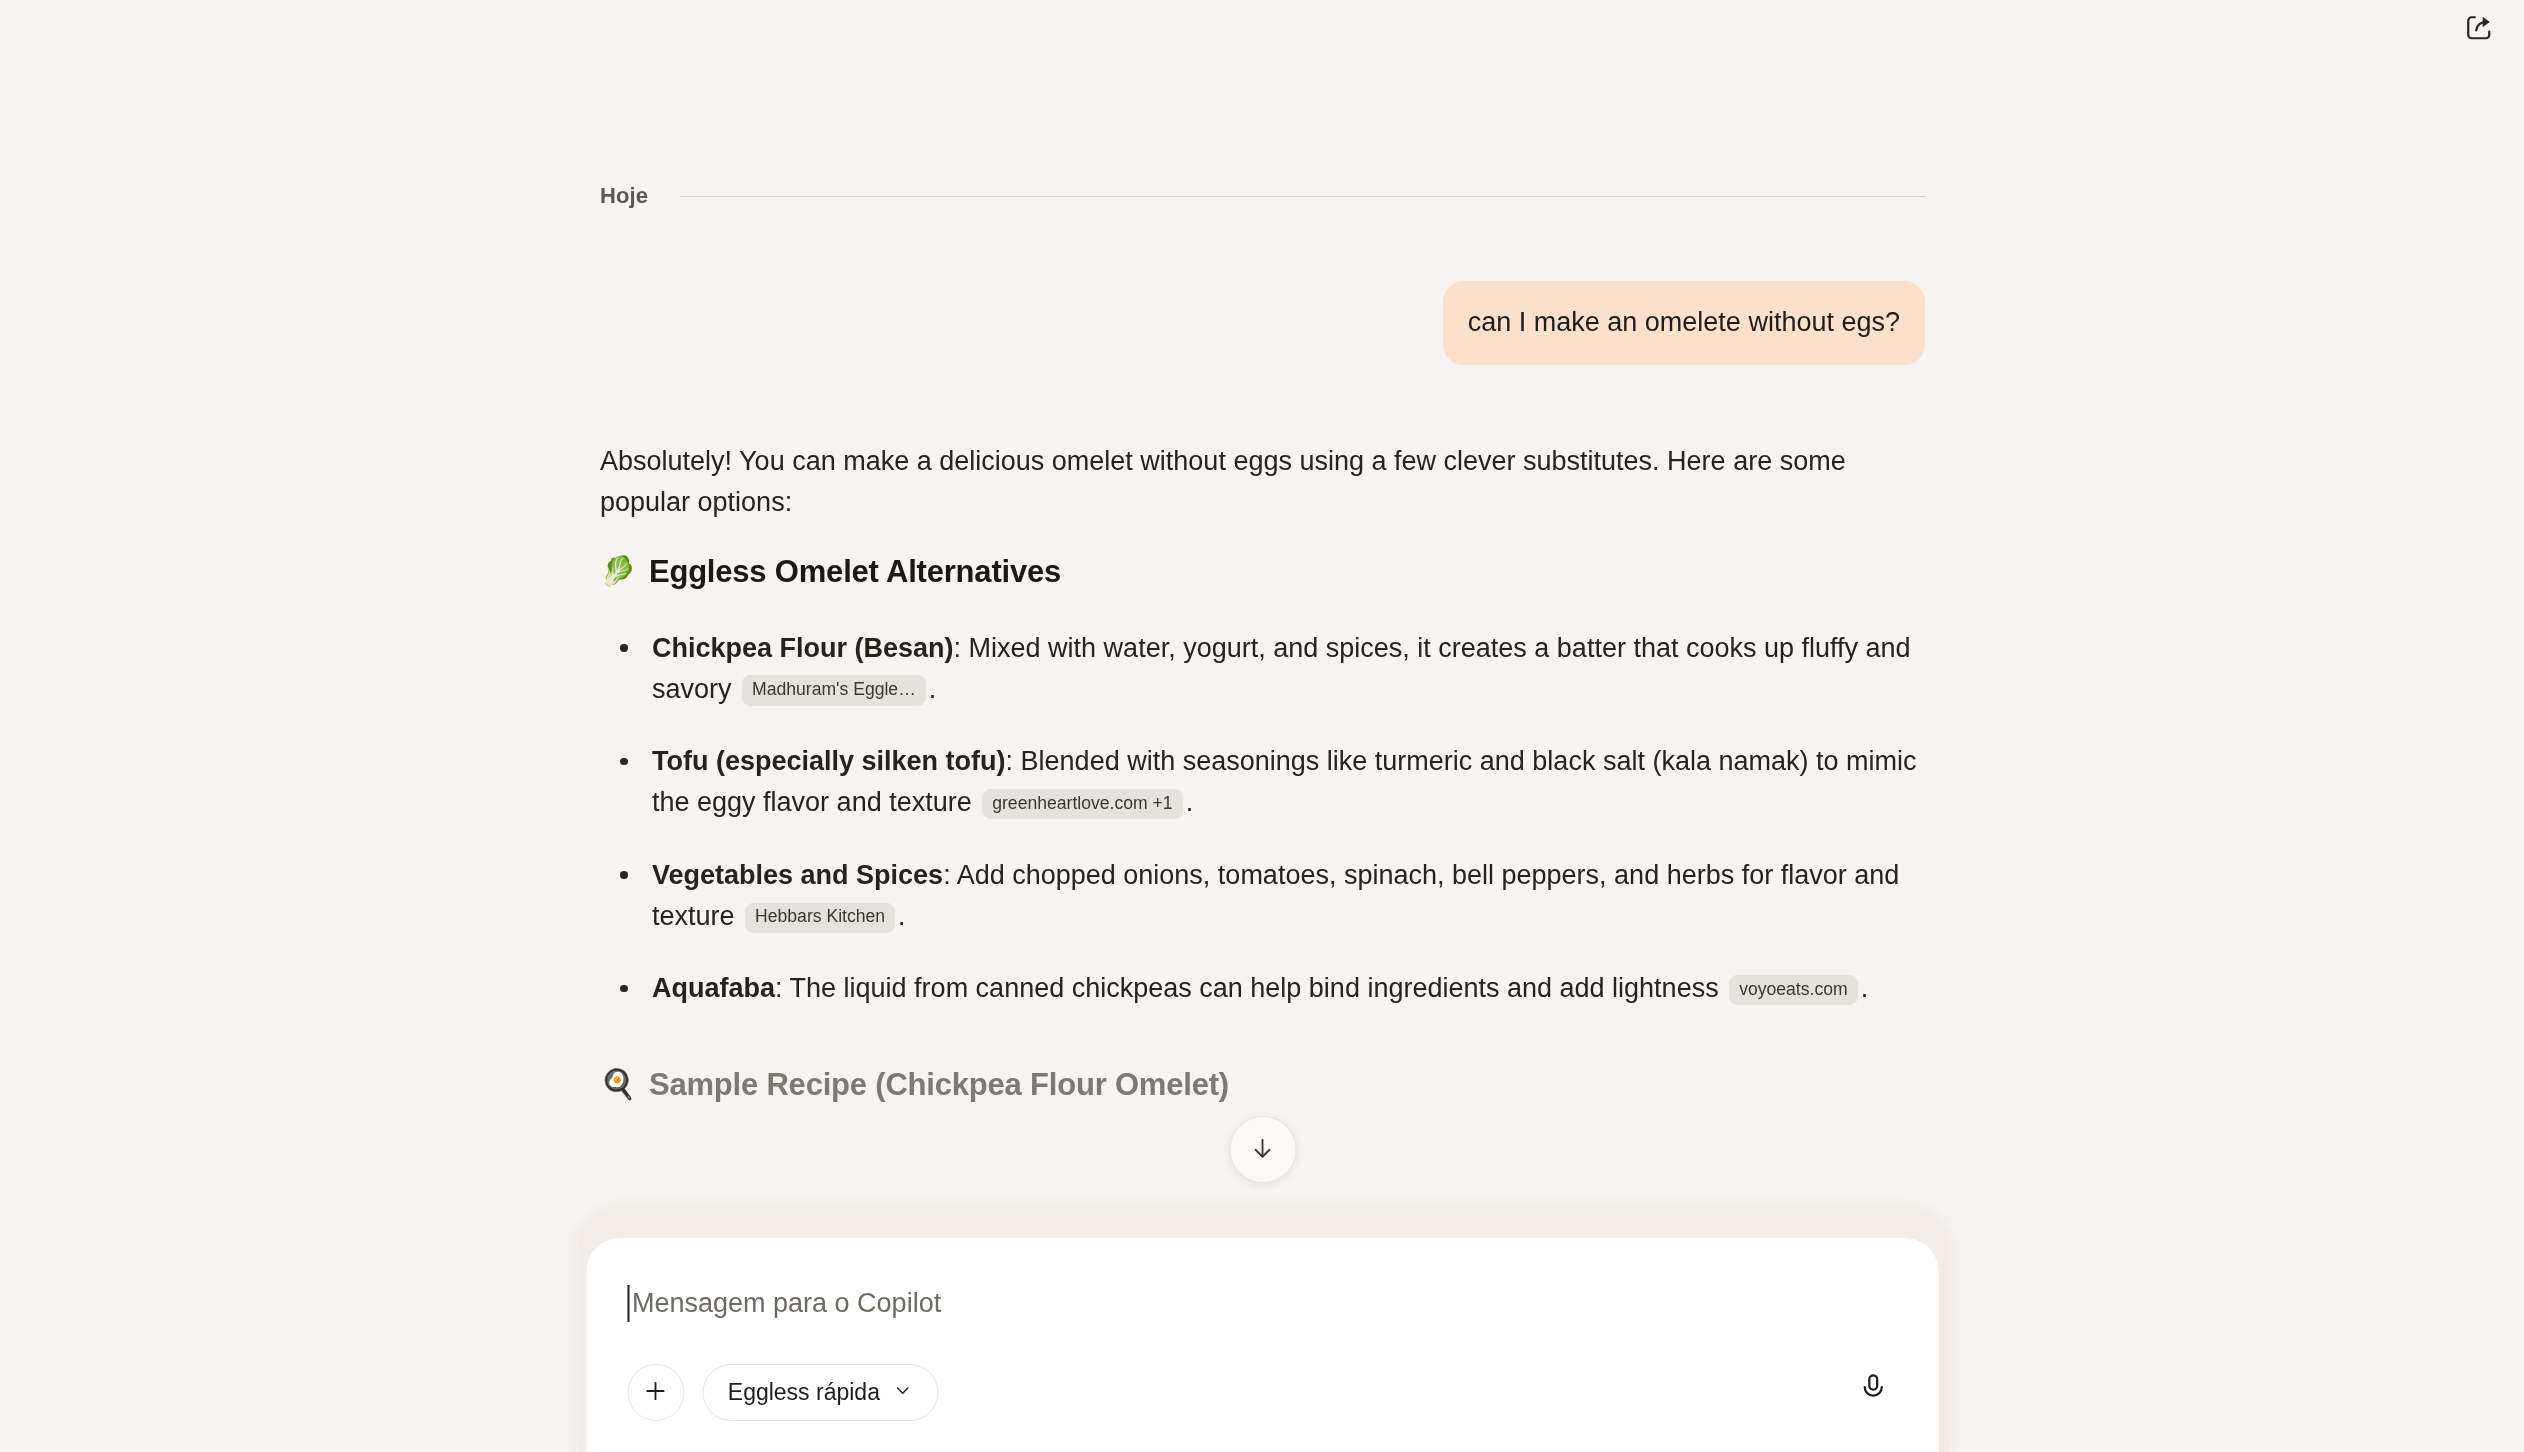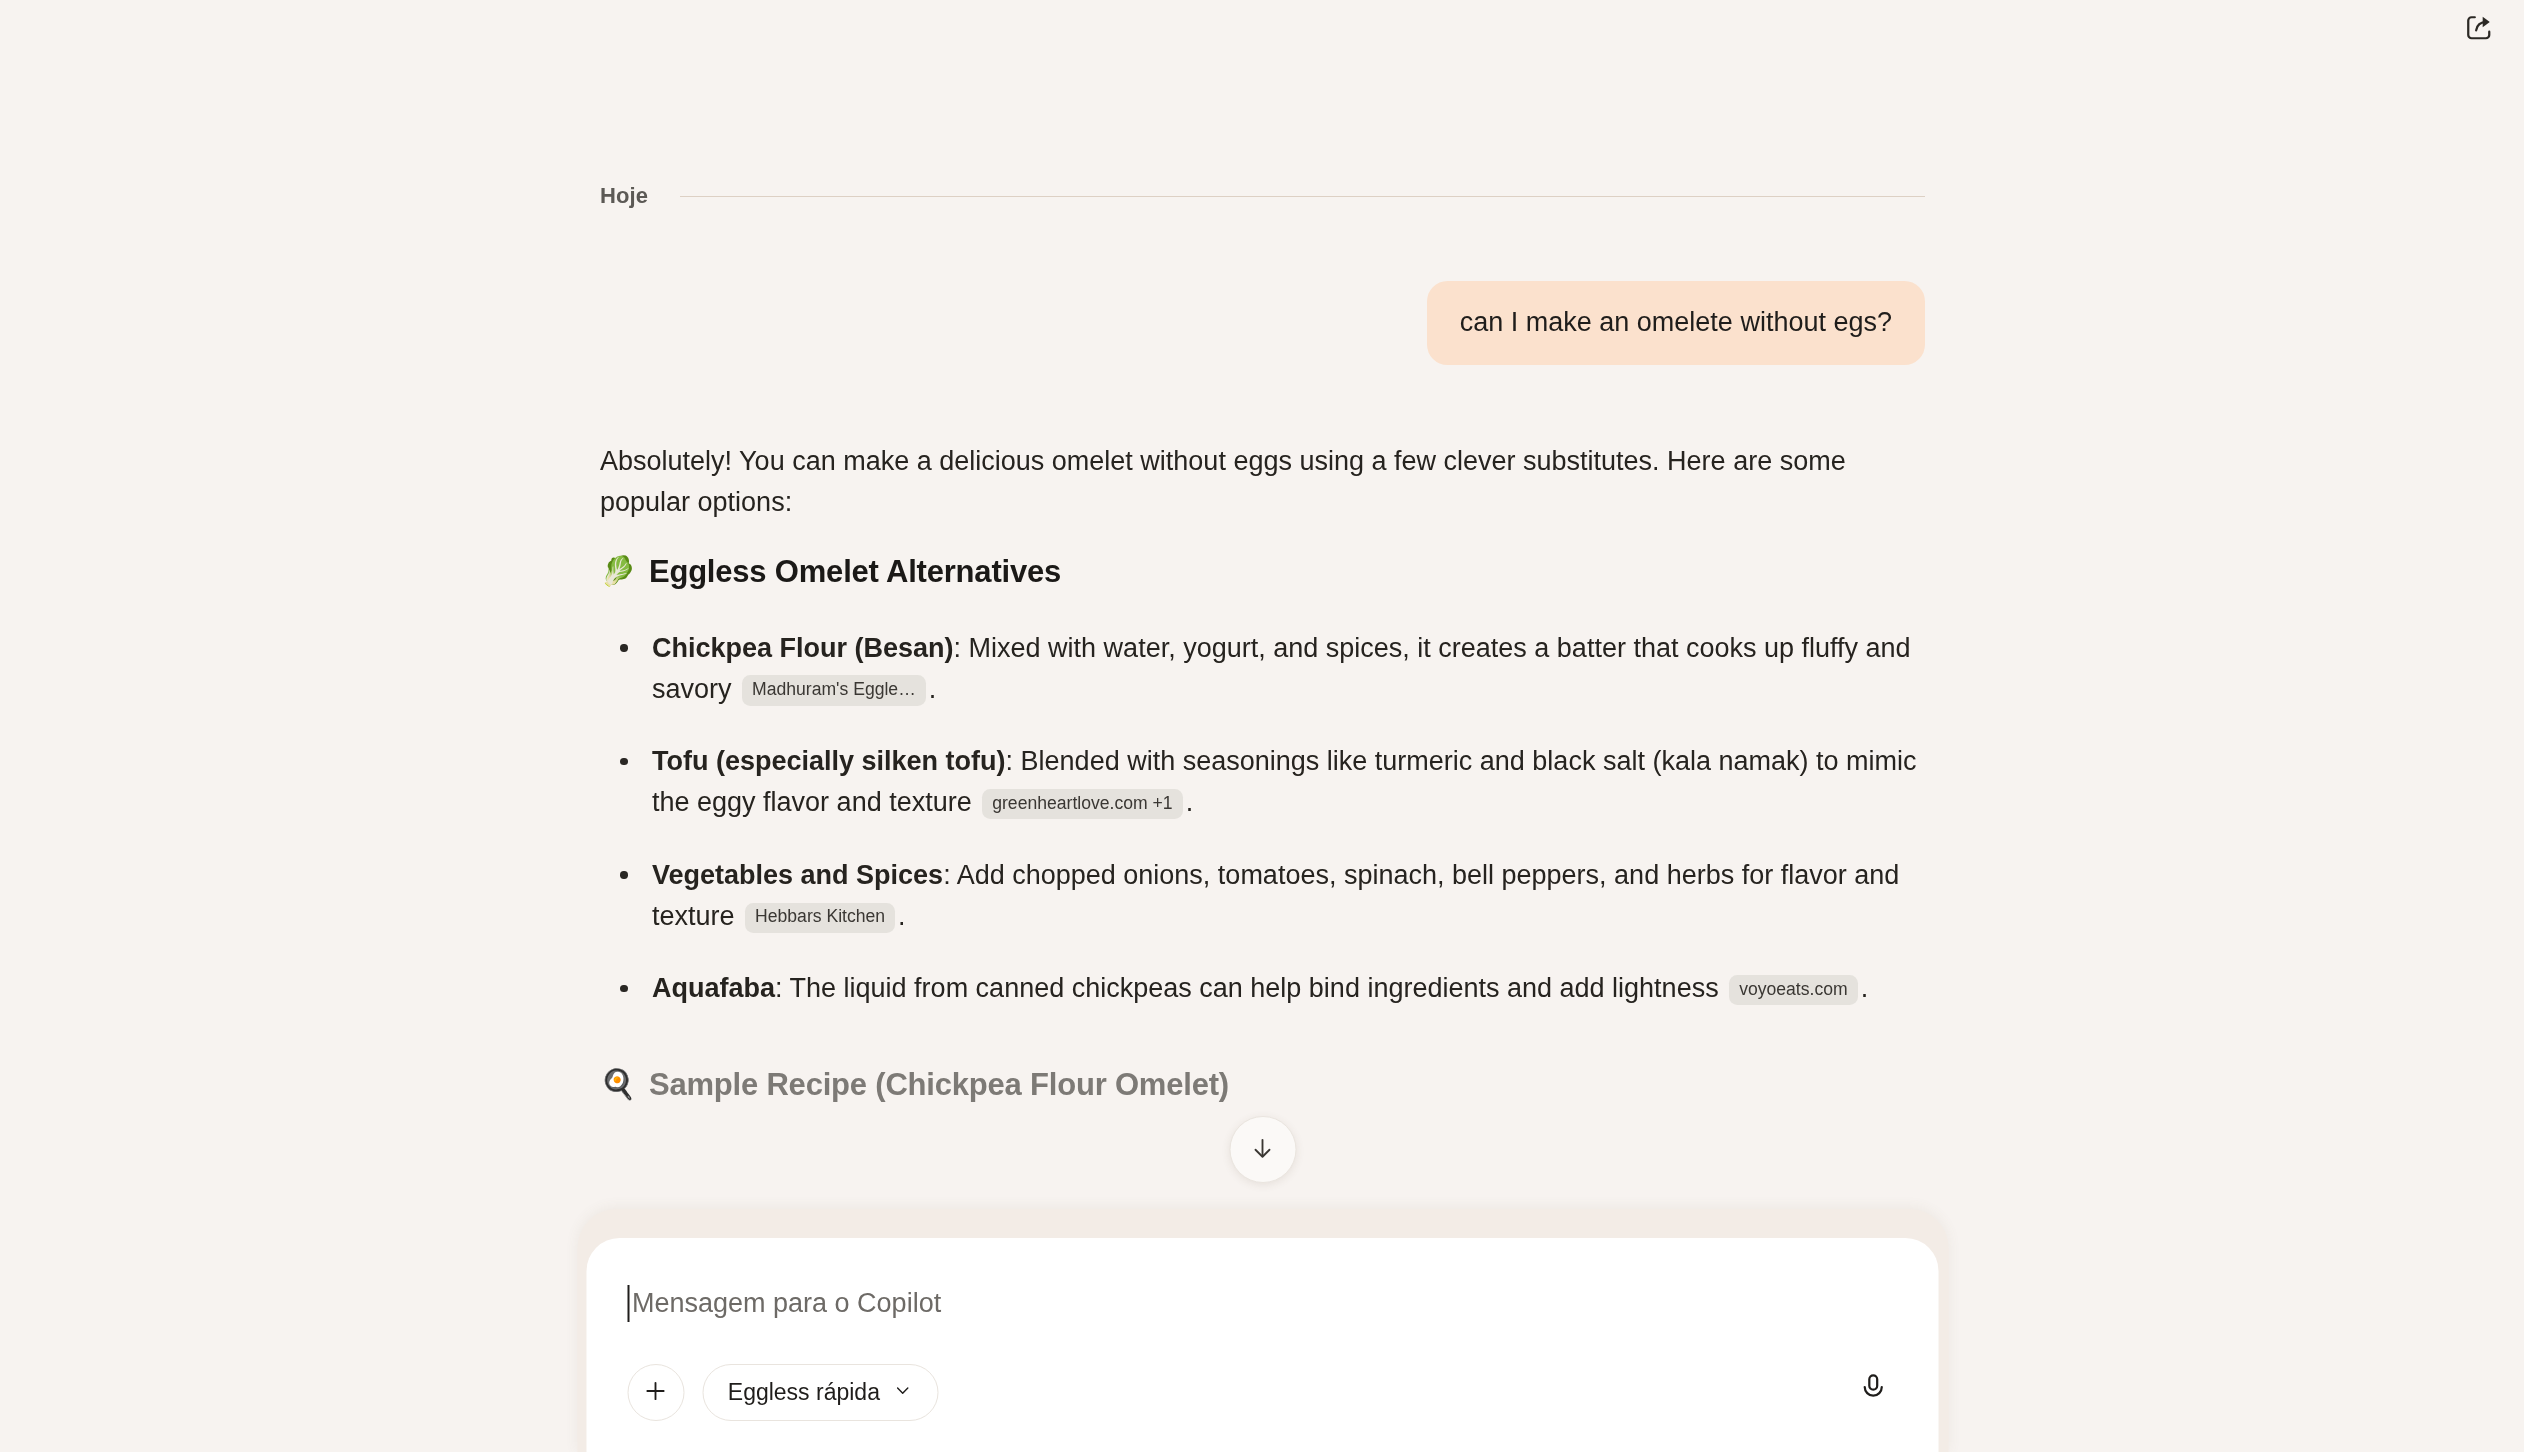--- a/index.html
+++ b/index.html
@@ -76,21 +76,21 @@
 
   
   .user-row {
     display: flex;
     justify-content: flex-end;
     margin-bottom: 76px;
   }
   .user-bubble {
     background: #fbe1cd;
     border-radius: 20.4px;
-    padding: 23px 33px 25px;
+    padding: 23px 25px 25px;
     font-size: 27px;
     line-height: 1.35;
     color: #1f1d1b;
     max-width: 973px;
   }
 
   
   .assistant { font-size: 27px; line-height: 1.52; color: #26231f; }
 
   .assistant p.intro {

